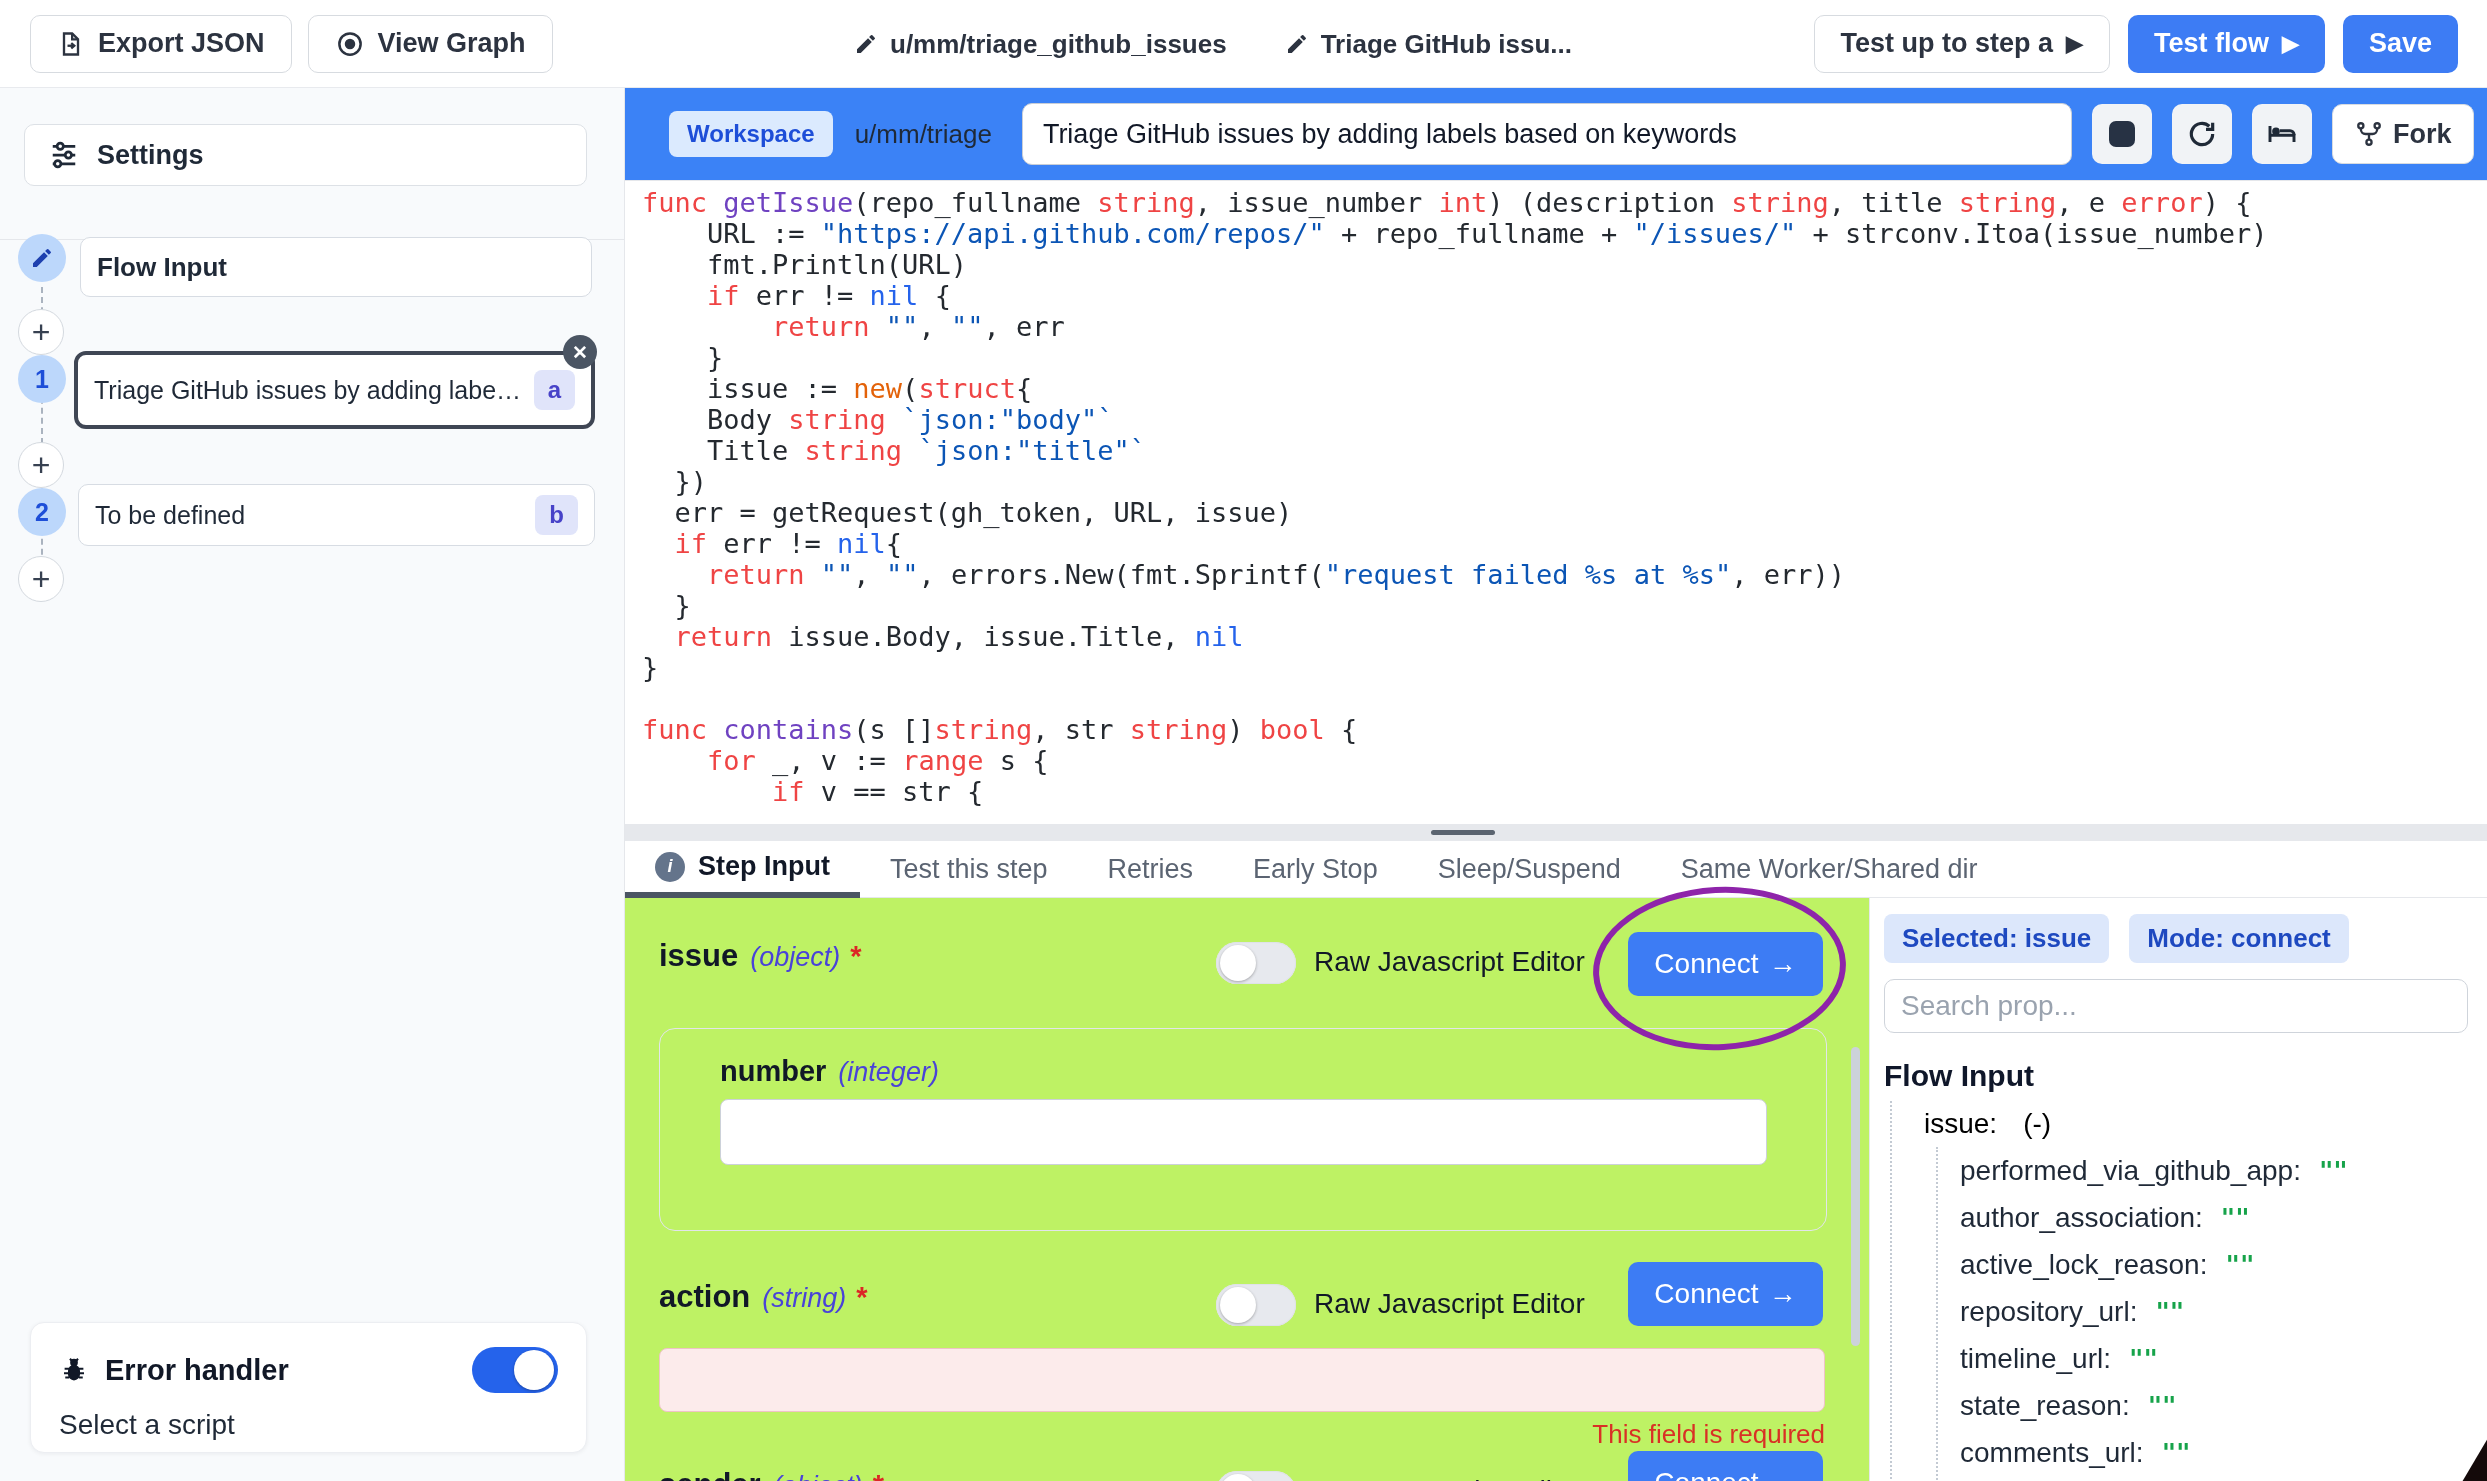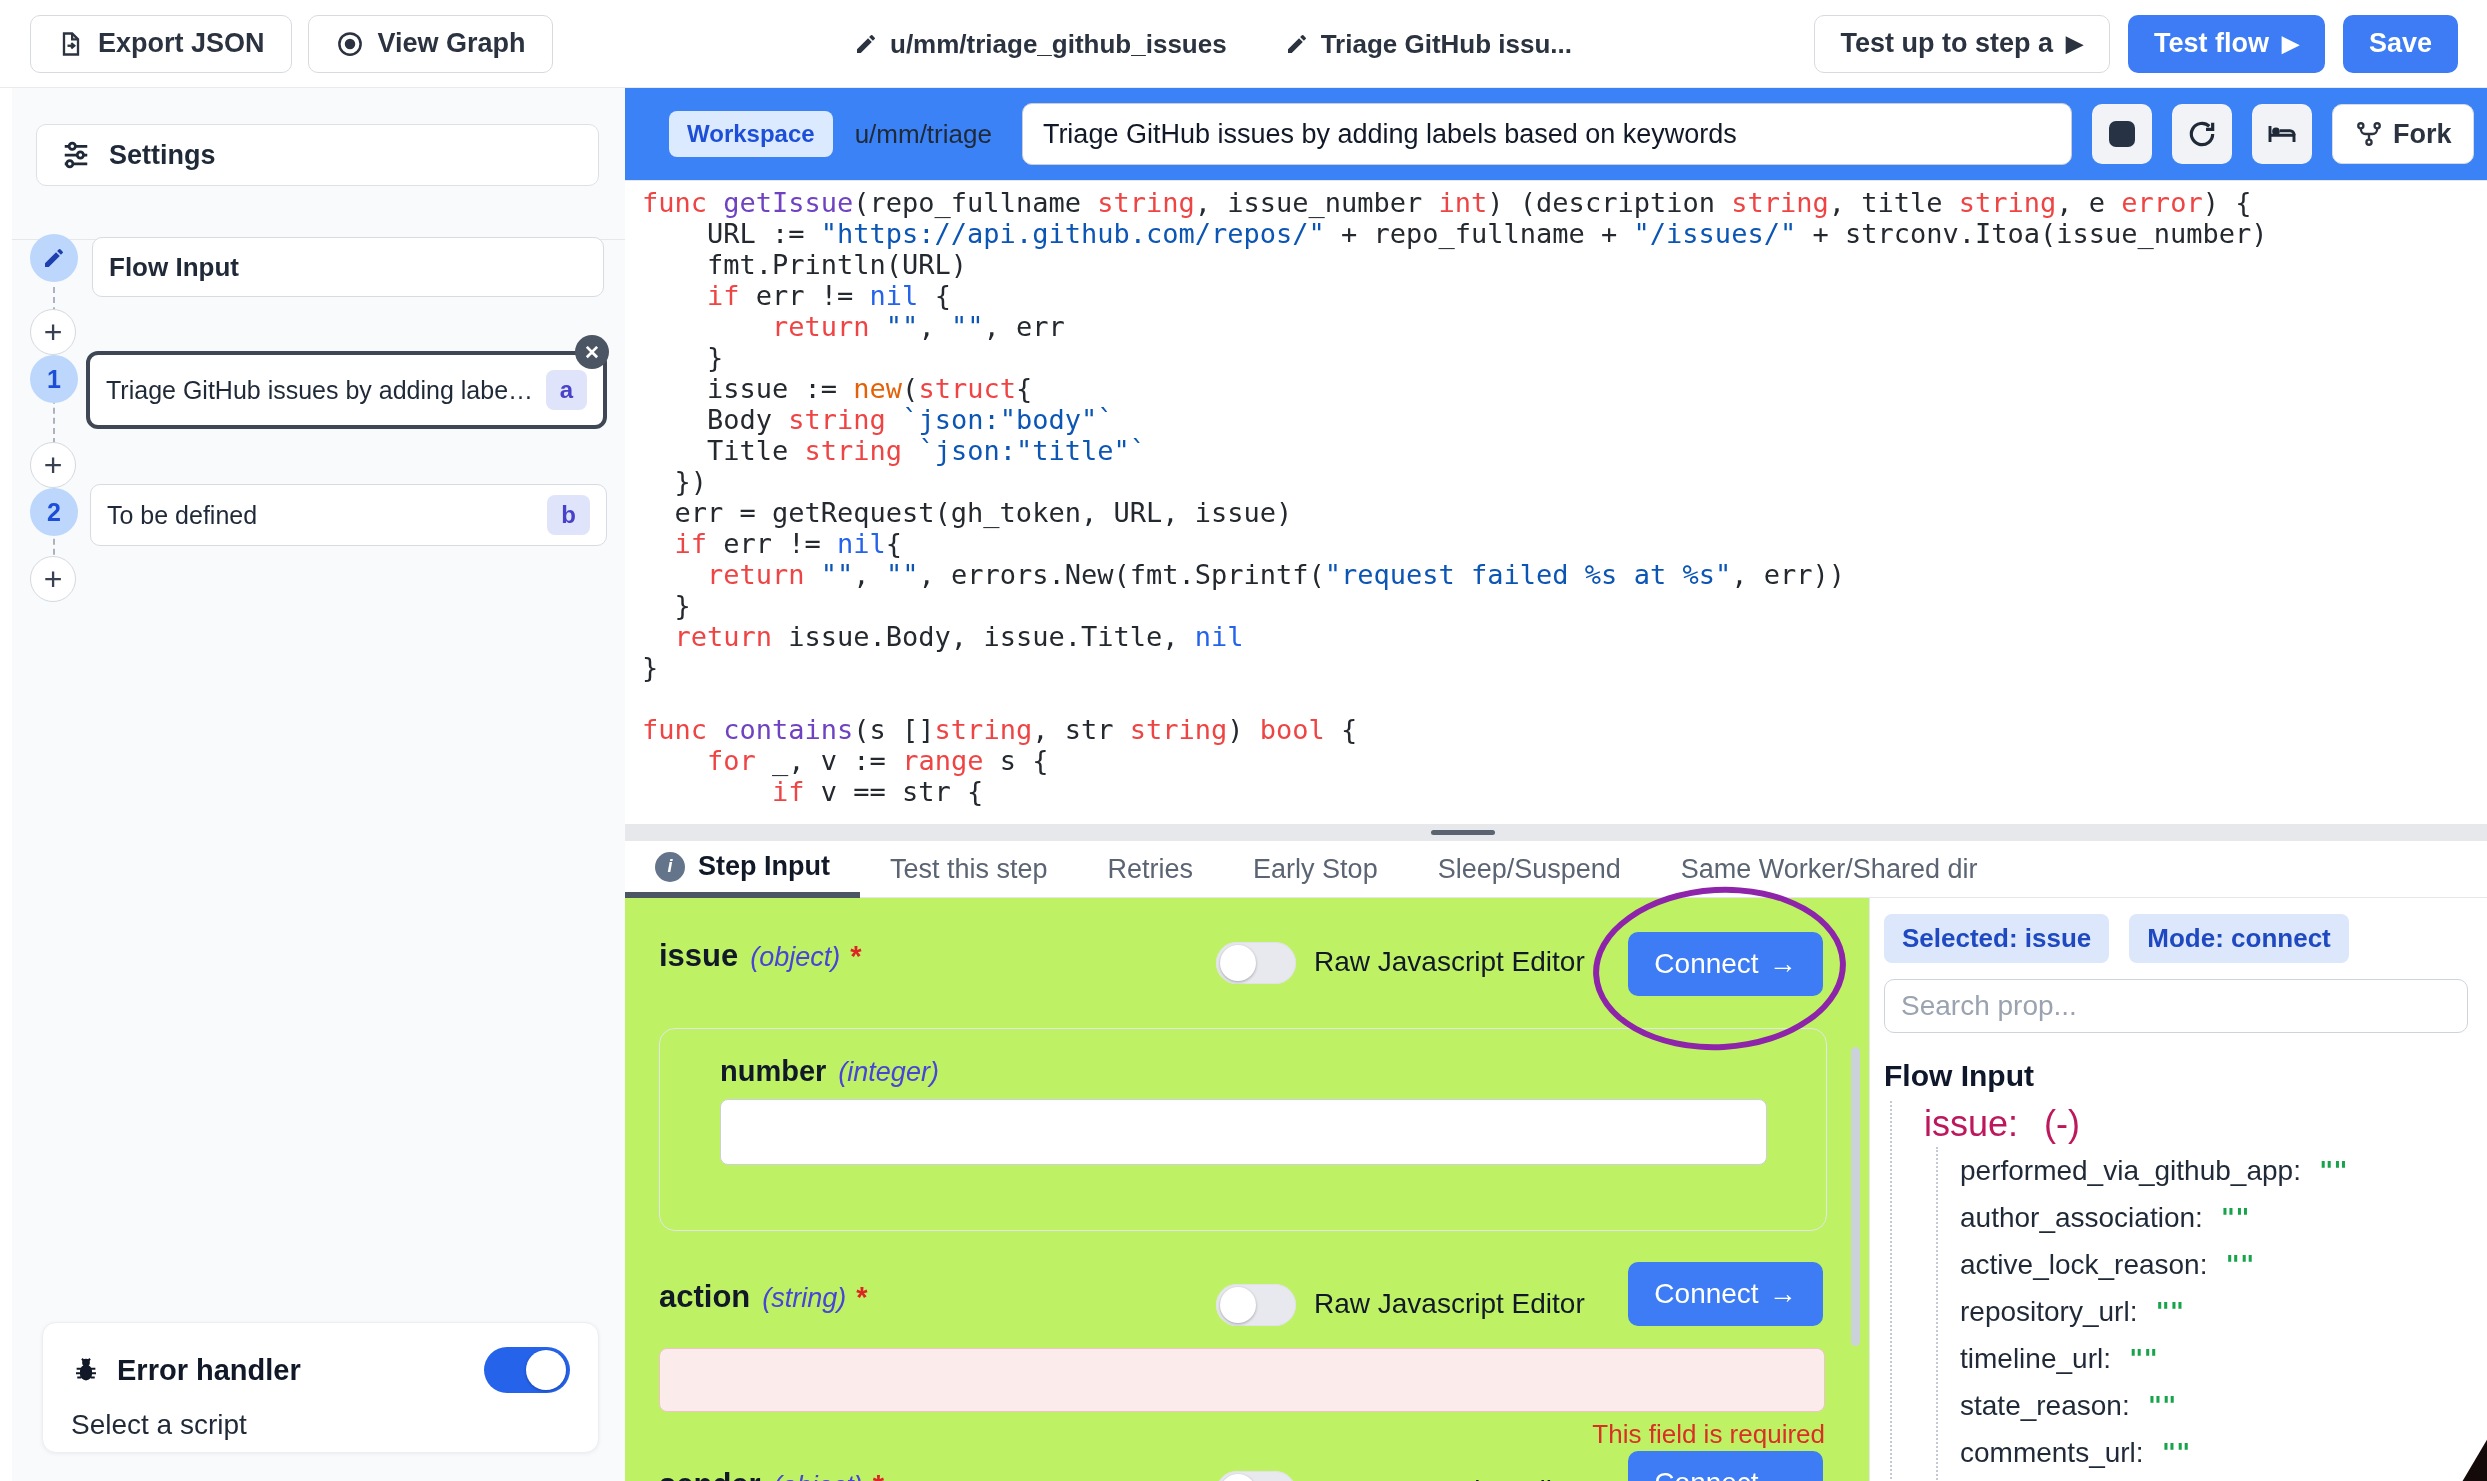--- a/index.html
+++ b/index.html
@@ -15,21 +15,21 @@
   .btn{height:58px;border-radius:10px;font-size:27px;font-weight:700;display:inline-flex;
     align-items:center;gap:13px;padding:0 26px;box-sizing:border-box;cursor:pointer;white-space:nowrap;}
   .btn-outline{background:#fff;border:1px solid #d7dbe0;color:#2c3340;}
   .btn-blue{background:#3d7cf4;border:none;color:#fff;}
   .tb-center{position:absolute;left:854px;top:0;height:88px;display:flex;align-items:center;gap:58px;}
   .crumb{display:flex;align-items:center;gap:12px;font-size:26px;font-weight:700;color:#2c3340;}
   .tb-right{margin-left:auto;display:flex;gap:18px;align-items:center;}
   .play{font-size:22px;line-height:1;}
   svg.ic{display:block;}
   
-  .sidebar{position:absolute;left:12px;top:88px;width:625px;height:1394px;background:#f8fafc;
+  .sidebar{position:absolute;left:0;top:88px;width:625px;height:1394px;background:#f8fafc;
     border-right:1px solid #e5e7eb;box-sizing:border-box;}
   .settings-btn{position:absolute;left:24px;top:36px;width:563px;height:62px;background:#fff;
     border:1px solid #dde1e6;border-radius:10px;display:flex;align-items:center;gap:18px;
     padding:0 24px;box-sizing:border-box;font-size:27px;font-weight:700;color:#1f2937;cursor:pointer;}
   .sidebar-divider{position:absolute;left:0;top:151px;width:625px;height:1px;background:#e5e7eb;}
   .flow-rail{position:absolute;left:41px;top:199px;height:308px;border-left:2px dashed #aab3bf;}
   .node-circle{position:absolute;width:48px;height:48px;border-radius:50%;display:flex;
     align-items:center;justify-content:center;box-sizing:border-box;}
   .circle-blue{background:#bcd7fb;color:#1d4ed8;font-weight:700;font-size:25px;}
   .circle-plus{width:46px;height:46px;background:#fff;border:1px solid #d4d9df;color:#374151;
@@ -115,21 +115,21 @@
   .connect-panel{position:absolute;left:1245px;top:57px;width:618px;height:584px;box-sizing:border-box;
     padding:16px 20px 0 14px;overflow:hidden;}
   .badge-row{display:flex;gap:20px;}
   .cbadge{background:#dce7fb;color:#1e49c0;font-size:26px;font-weight:700;border-radius:8px;padding:9px 18px;}
   .search-input{margin-top:16px;width:100%;height:54px;border:1px solid #cfd4db;border-radius:10px;
     font-size:28px;padding:0 16px;box-sizing:border-box;font-family:"Liberation Sans",sans-serif;color:#111827;}
   .search-input::placeholder{color:#9aa3af;}
   .tree-root{margin-top:26px;font-size:30px;font-weight:700;color:#0f172a;}
   .tree{position:relative;margin-top:8px;}
   .tree-guide{position:absolute;left:6px;top:0;bottom:0;border-left:2px dotted #c3cad3;}
-  .tree-parent{padding-left:40px;height:46px;display:flex;align-items:center;font-size:36px;color:#be185d;cursor:pointer;}
+  .tree-parent{padding-left:40px;height:46px;display:flex;align-items:center;font-size:28px;color:#000000;cursor:pointer;}
   .tree-parent .pval{margin-left:26px;}
   .prop-list{margin-left:52px;border-left:2px dotted #c3cad3;padding-left:22px;}
   .prop-row{height:47px;display:flex;align-items:center;font-size:28px;color:#1f2937;cursor:pointer;white-space:nowrap;}
   .prop-key{}
   .prop-val{margin-left:18px;color:#16a34a;font-weight:700;font-family:"DejaVu Sans Mono",monospace;font-size:24px;}
   
   .annotation{position:absolute;left:1593px;top:887px;width:241px;height:151px;border:6px solid #8e24aa;
     border-radius:50%;transform:rotate(-3deg);pointer-events:none;z-index:10;}
   .cursor-corner{position:absolute;right:0;bottom:0;width:0;height:0;
     border-right:26px solid #140a0a;border-top:44px solid transparent;z-index:11;}

